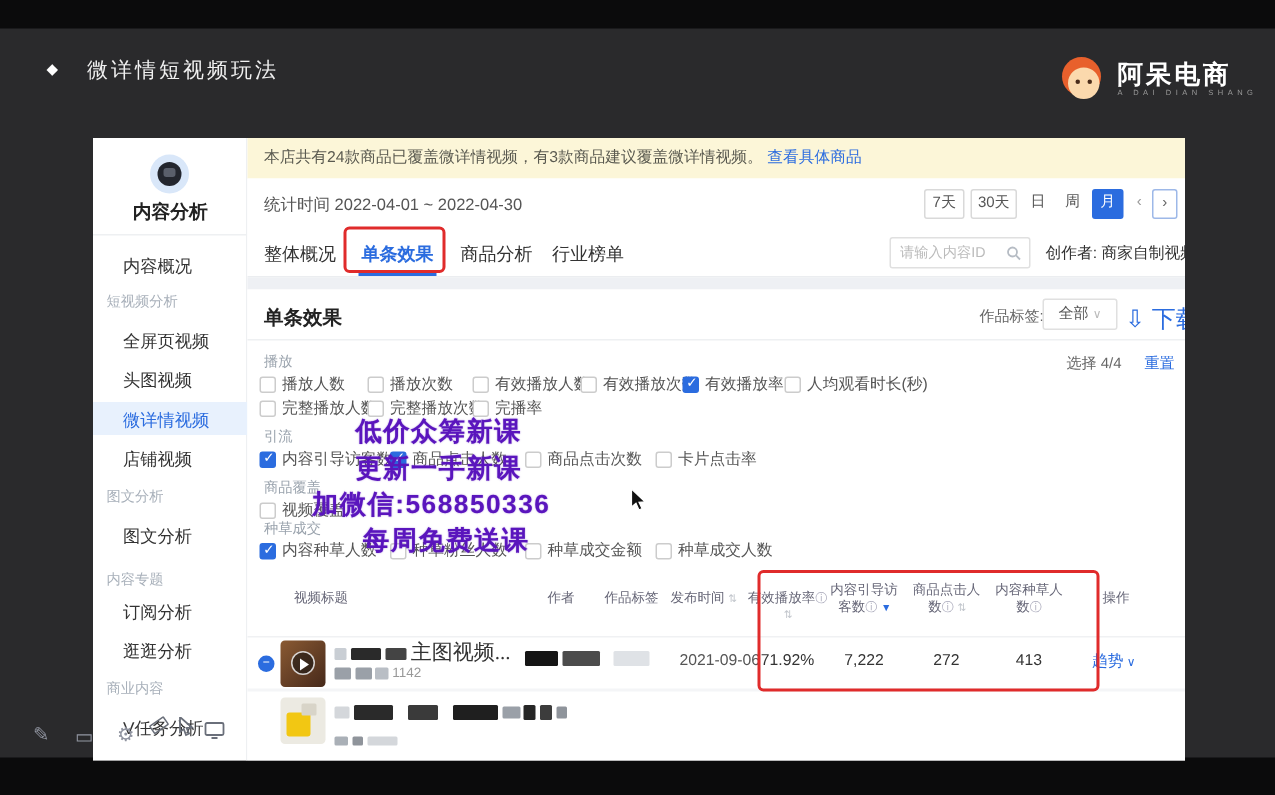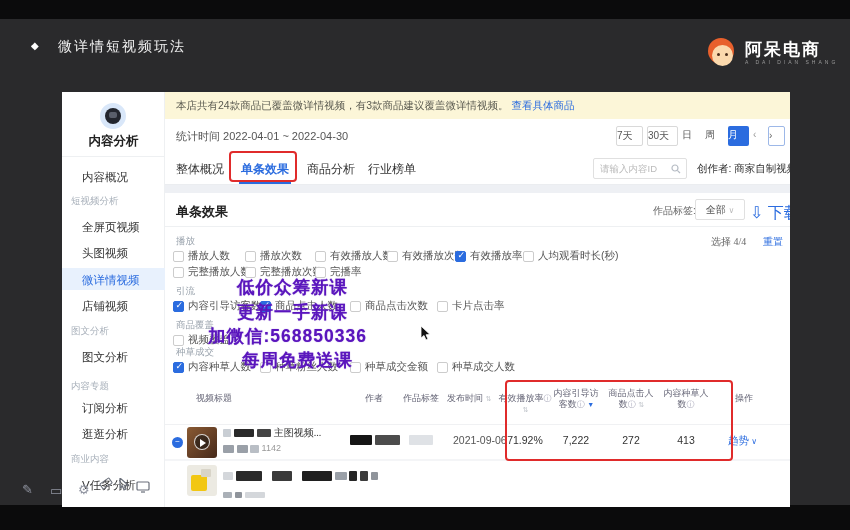--- a/index.html
+++ b/index.html
@@ -28,42 +28,42 @@
   .sb-title { position:absolute; left:0; width:103px; text-align:center; font-size:12.5px; font-weight:bold; color:#222; }
   .avatar-halo { position:absolute; left:38px; top:11px; width:26px; height:26px; border-radius:50%; background:#d9e7f9; }
   .avatar-core { position:absolute; left:43px; top:16px; width:16px; height:16px; border-radius:50%; background:#23262e; }
   .avatar-dot { position:absolute; left:47px; top:20px; width:8px; height:6px; border-radius:2px; background:#5a5f6b; }
 
   .content { position:absolute; left:103px; top:0; width:625px; height:415px; background:#fff; }
   .banner { position:absolute; left:0; top:0; width:625px; height:27px; background:#fcf6d8; font-size:10.5px; color:#5a5a50; line-height:27px; padding-left:11px; white-space:nowrap; }
   .banner a { color:#2b6cdf; text-decoration:none; }
   .datebar { position:absolute; left:0; top:27px; width:625px; height:33px; background:#fff; }
   .stat-label { position:absolute; left:11px; top:10px; font-size:11px; color:#555; }
-  .dbtn { position:absolute; top:7px; height:20px; line-height:18px; font-size:10px; color:#555; text-align:left; border-radius:2px; cursor:pointer; }
+  .dbtn { position:absolute; top:7px; height:20px; line-height:18px; font-size:10px; color:#555; text-align:center; border-radius:2px; cursor:pointer; }
   .dbtn.boxed { border:1px solid #d9d9d9; background:#fff; }
   .dbtn.active { background:#2b6cdf; color:#fff; }
   .dbtn.next { border:1px solid #9db8e8; color:#666; }
 
   .tabbar { position:absolute; left:0; top:60px; width:625px; height:33px; background:#fff; border-bottom:1px solid #ebedf0; }
   .tab { position:absolute; top:9px; font-size:12px; color:#333; cursor:pointer; white-space:nowrap; }
   .tab.active { color:#2b6cdf; font-weight:bold; }
   .tab-underline { position:absolute; top:30px; height:2px; background:#2b6cdf; }
   .search { position:absolute; left:428px; top:6px; width:94px; height:21px; border:1px solid #e0e0e0; border-radius:2px; background:#fff; font-size:9.5px; color:#bbb; line-height:19px; padding-left:6px; }
   .creator { position:absolute; left:532px; top:10px; font-size:10.5px; color:#333; white-space:nowrap; }
 
   .gap { position:absolute; left:0; top:93px; width:625px; height:8px; background:#eef0f4; }
   .panel { position:absolute; left:0; top:101px; width:625px; height:314px; background:#fff; }
   .panel-title { position:absolute; left:11px; top:10px; font-size:13px; font-weight:bold; color:#222; }
   .panel-divider { position:absolute; left:0; top:33px; width:625px; height:1px; background:#eef0f2; }
   .ctl-label { position:absolute; font-size:10px; color:#666; white-space:nowrap; }
   .dropdown { position:absolute; left:530px; top:6px; width:50px; height:21px; border:1px solid #e0e0e0; border-radius:2px; font-size:10px; color:#555; line-height:19px; text-align:center; cursor:pointer; }
   .dropdown .car { color:#bbb; font-size:8px; }
   .dl-link { position:absolute; left:585px; top:10px; font-size:16px; color:#2b6cdf; cursor:pointer; white-space:nowrap; }
   .grp-label { position:absolute; font-size:9.5px; color:#9aa3ad; }
-  .sel-info { position:absolute; font-size:10px; color:#666;font-family:Liberation Serif, serif; }
+  .sel-info { position:absolute; font-size:10px; color:#666; }
   .reset-link { position:absolute; font-size:10px; color:#2b6cdf; cursor:pointer; }
 
   .cb { position:absolute; display:flex; align-items:center; gap:4px; font-size:10.5px; color:#555; white-space:nowrap; cursor:pointer; }
   .cb .box { width:11px; height:11px; border:1px solid #ccc; border-radius:2px; background:#fff; position:relative; flex:none; }
   .cb.checked .box { background:#2b6cdf; border-color:#2b6cdf; }
   .cb.checked .box::after { content:"✓"; position:absolute; left:1.5px; top:-1.5px; color:#fff; font-size:9px; }
 
   .th { position:absolute; font-size:9px; color:#667; line-height:11px; }
   .th .info { color:#aab; font-size:8px; }
   .th .sort { color:#c2c6cc; font-size:7px; letter-spacing:-1px; }
@@ -273,21 +273,21 @@
 
         <div>
           <span class="toggle" style="left:7px; top:244px;">−</span>
           <div class="thumb" style="left:22px; top:234px;">
               <span class="play"></span>
             </div>
           <div class="td" style="left:58px; top:233px;">
             <span class="bar" style="width:8px; background:#c9ced4;"></span>
             <span class="bar" style="width:20px; background:#2a2a2a;"></span>
             <span class="bar" style="width:14px; background:#444;"></span>
-            <span style="font-size:10px; color:#333;font-family:Liberation Serif, serif;">主图视频...</span>
+            <span style="font-size:14px; color:#333;font-family:Liberation Serif, serif;">主图视频...</span>
           </div>
           <div class="td" style="left:58px; top:250px; font-size:9px; color:#999;">
             <span class="bar" style="width:11px; background:#9aa0a8;"></span>
             <span class="bar" style="width:11px; background:#9aa0a8;"></span>
             <span class="bar" style="width:9px; background:#b9bec5;"></span>
             <span>1142</span>
           </div>
           <div class="td" style="left:185px; top:240px;">
             <span class="bar" style="width:22px; height:10px; background:#151515;"></span>
             <span class="bar" style="width:25px; height:10px; background:#4c4c4c;"></span>

